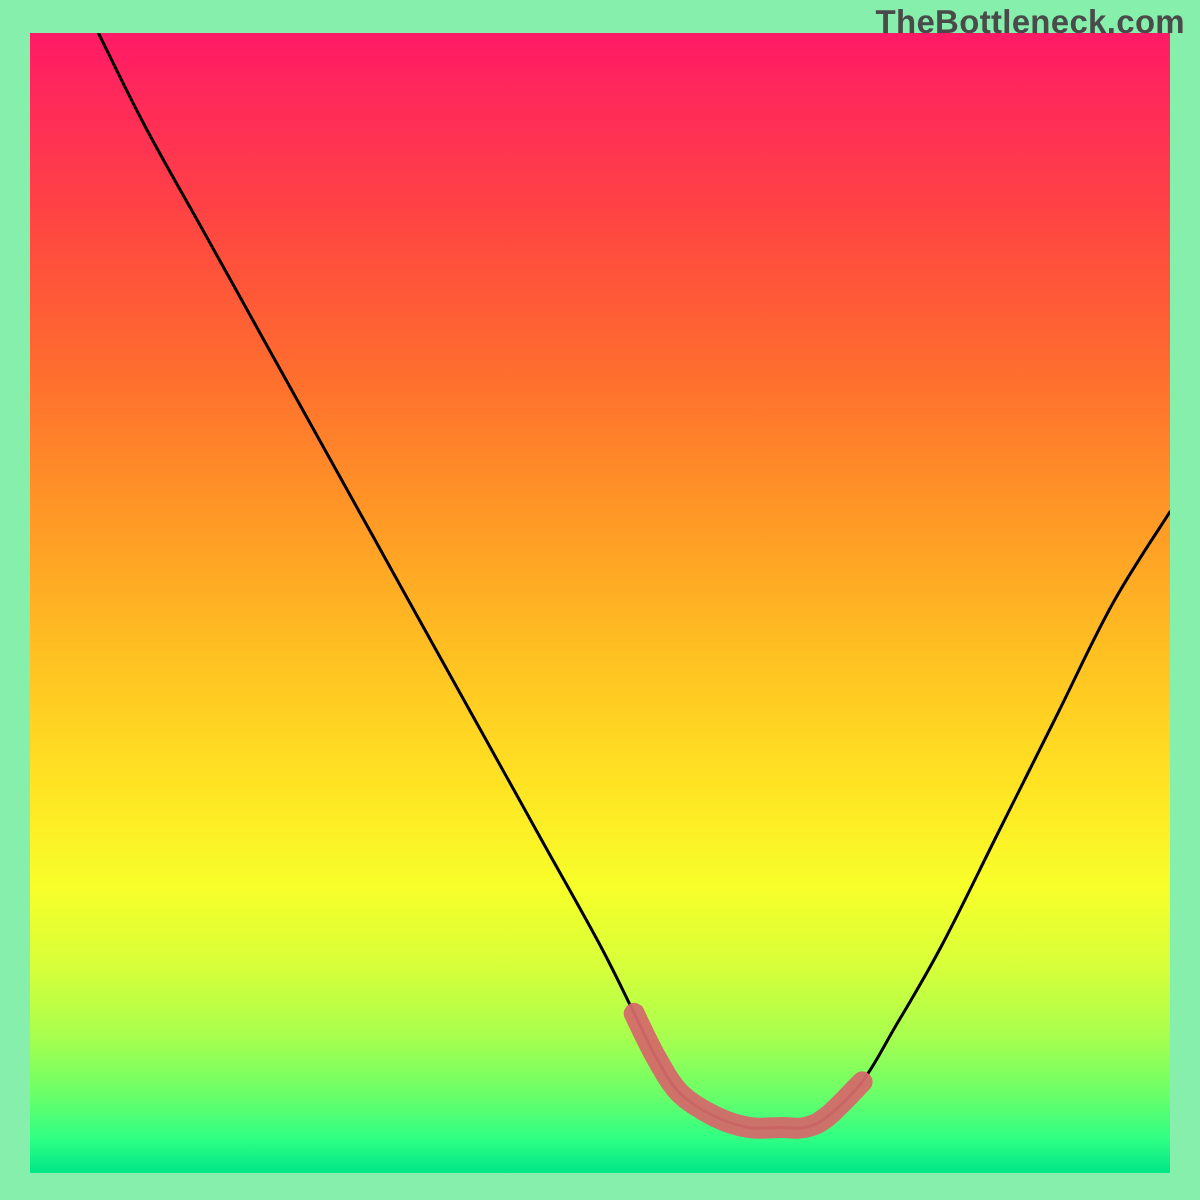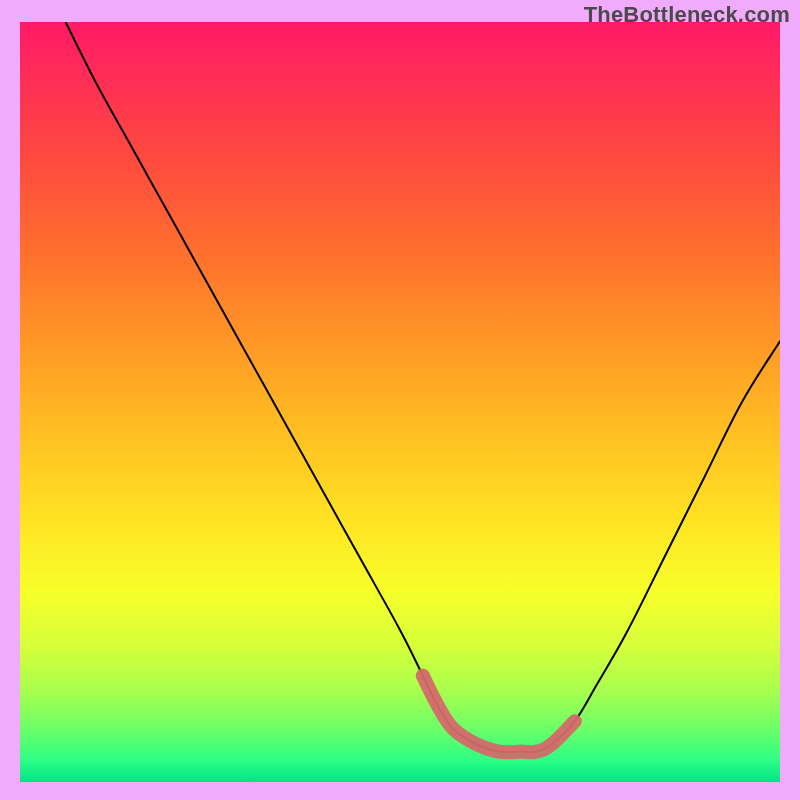--- a/index.html
+++ b/index.html
@@ -8,21 +8,21 @@
     width: 800px;
     height: 800px;
     background: #000;
     font-family: Arial, Helvetica, sans-serif;
     overflow: hidden;
   }
   .stage {
     position: relative;
     width: 800px;
     height: 800px;
-    background: #f0abfc;
+    background: #86efac;
     text-decoration: underline;
   }
   .watermark {
     position: absolute;
     top: 2px;
     right: 10px;
     color: #4a4a4a;
     font-size: 22px;
     font-weight: 600;
     letter-spacing: 0.2px;

